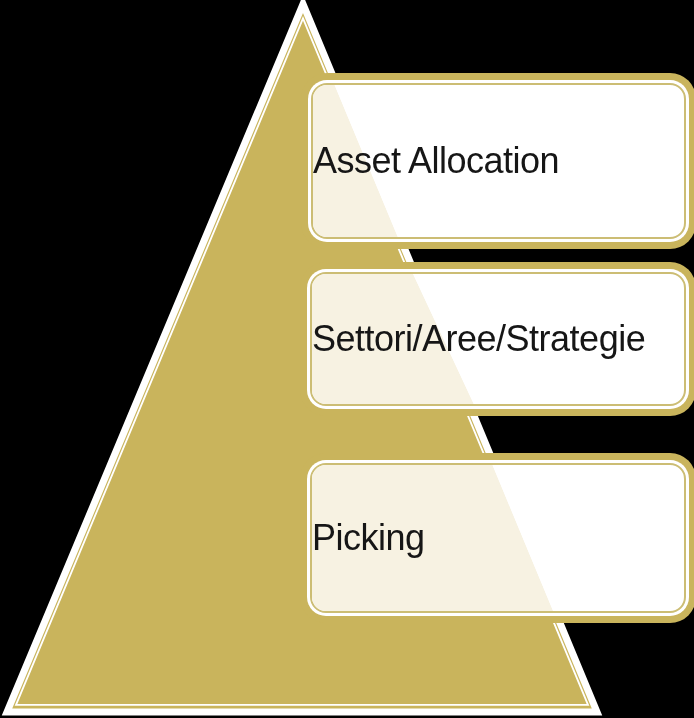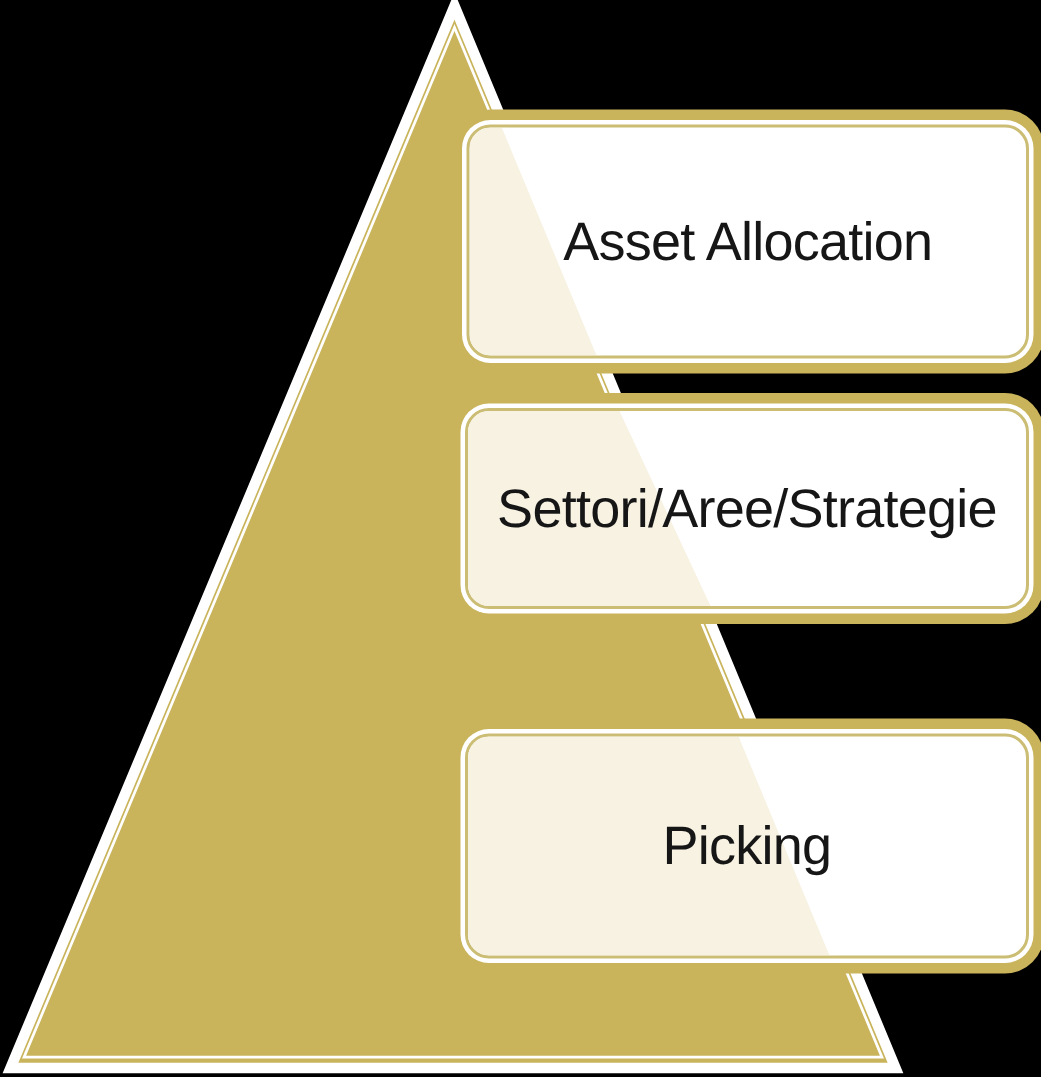--- a/index.html
+++ b/index.html
@@ -25,25 +25,25 @@
     position: absolute;
     z-index: 2;
     box-sizing: border-box;
     background: #ffffff;
     border: 2px solid #ccbd74;
     border-radius: 16px;
     box-shadow: 0 0 0 3px #ffffff, 0 0 0 10px #c9b45c;
     overflow: hidden;
     display: flex;
     align-items: center;
-    justify-content: center;
+    justify-content: flex-start;
   }
   .box-1 { left: 311px; top: 83px;  width: 375px; height: 156px; }
   .box-2 { left: 310px; top: 272px; width: 376px; height: 134px; }
-  .box-3 { left: 310px; top: 463px; width: 376px; height: 150px; margin-top: 26px; }
+  .box-3 { left: 310px; top: 463px; width: 376px; height: 150px; }
 
   
   .tint, .glint {
     position: absolute;
     inset: 0;
     pointer-events: none;
   }
   .tint  { background: #f7f2e2; }
   .glint { background: rgba(255,255,255,0.95); }
 

